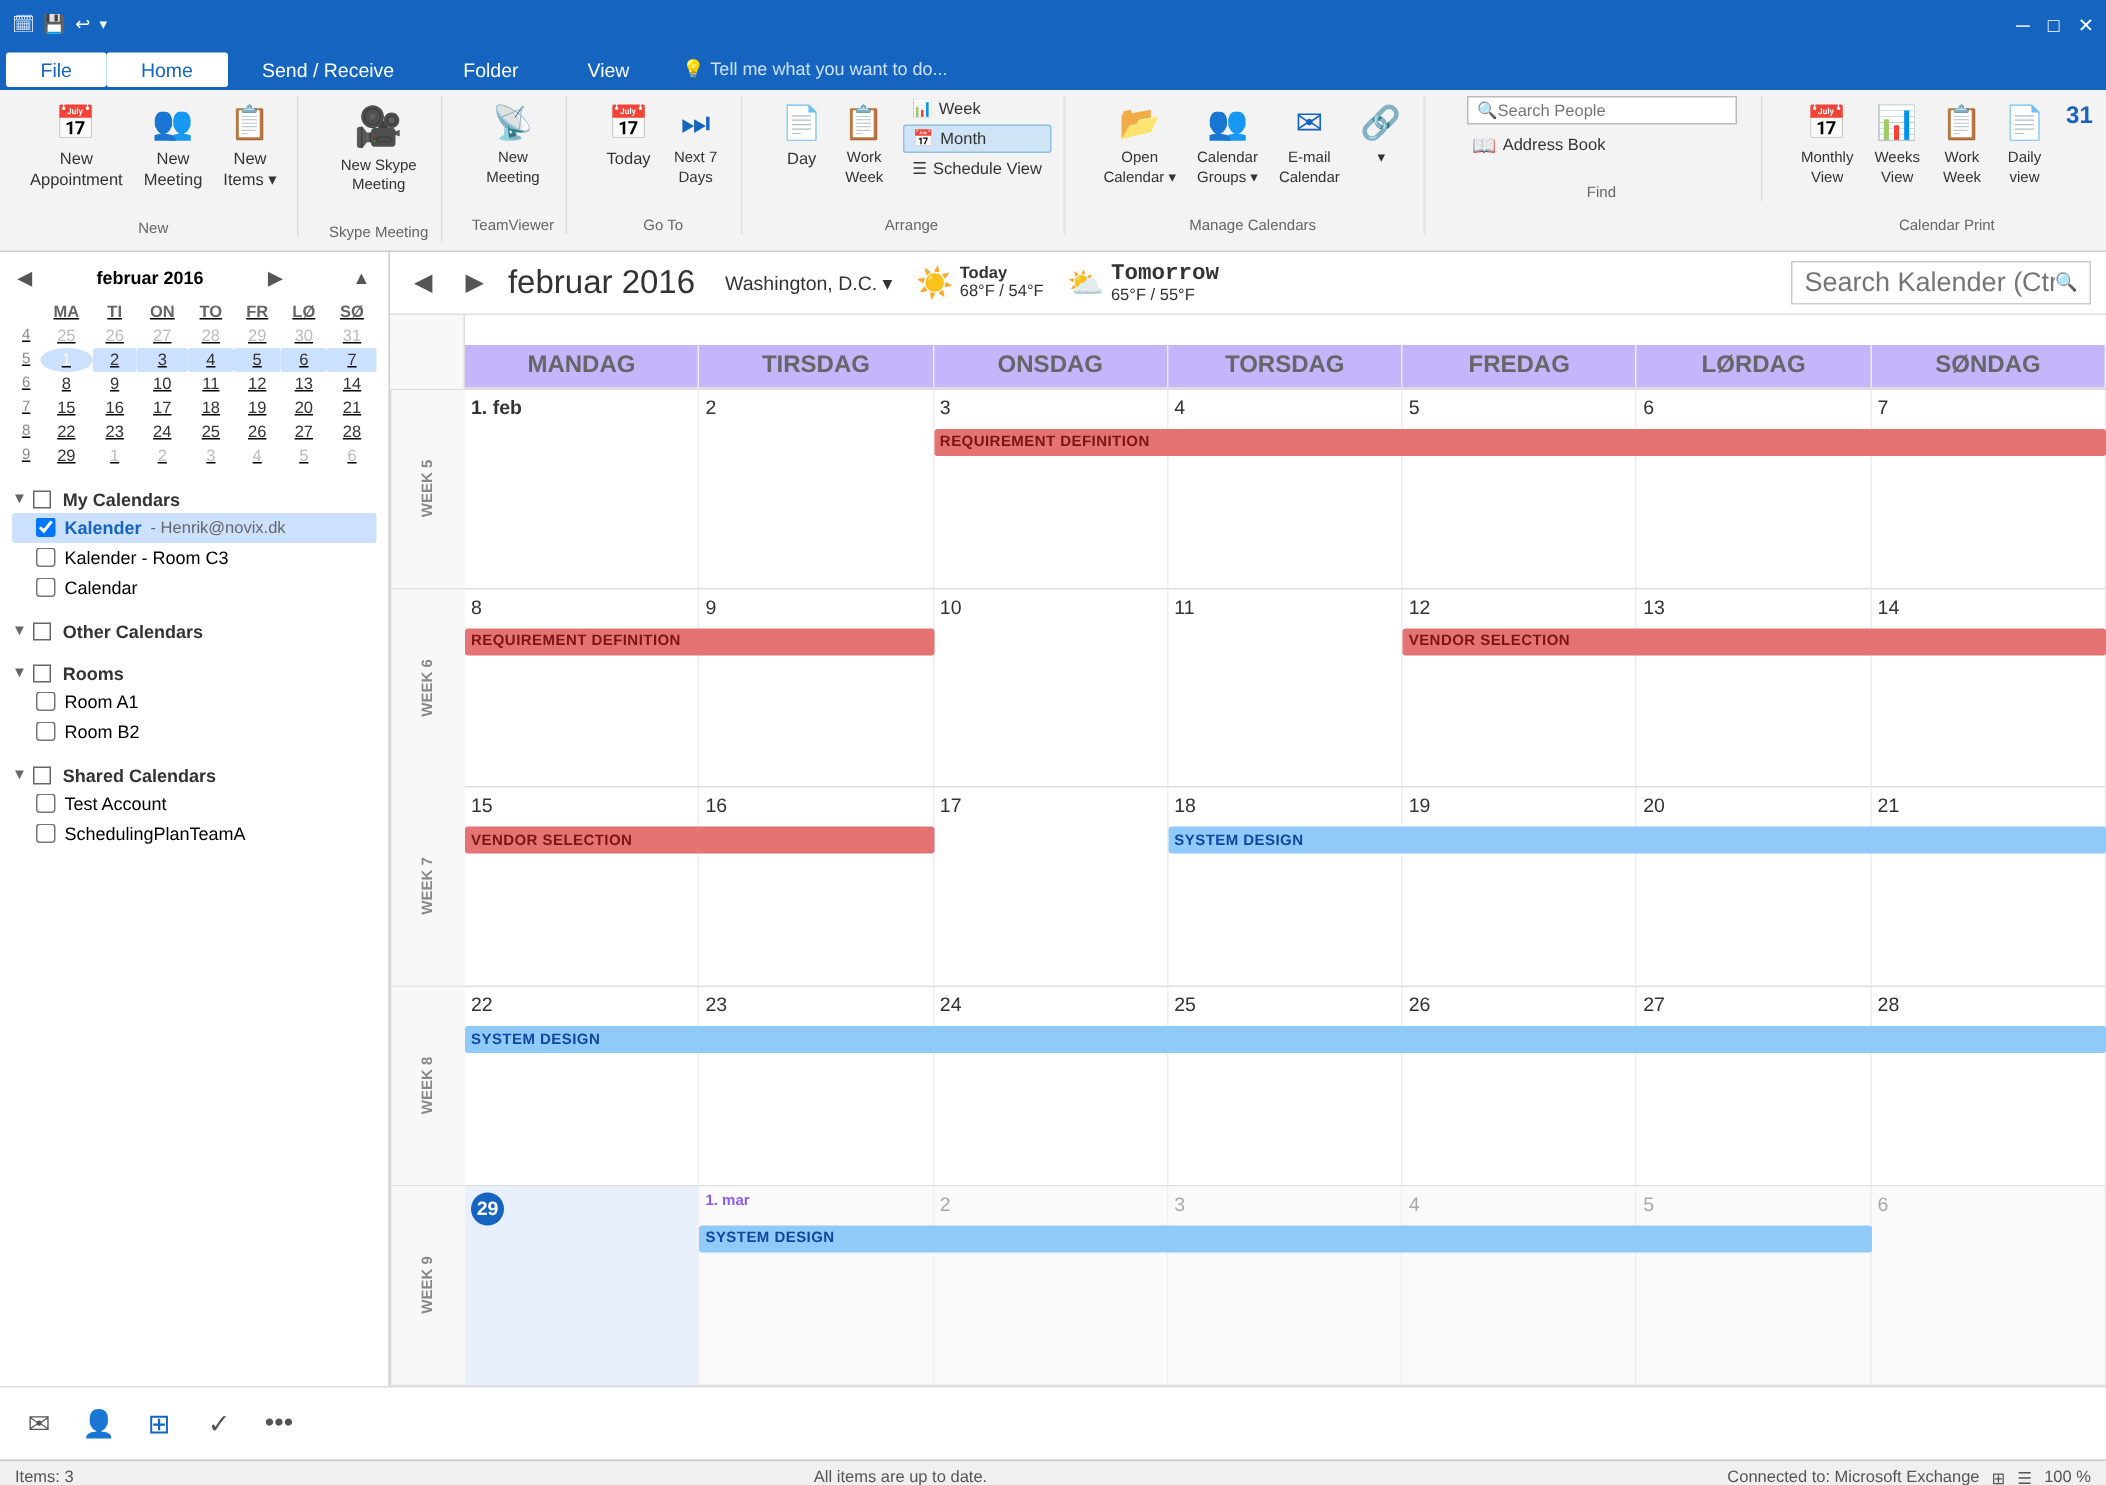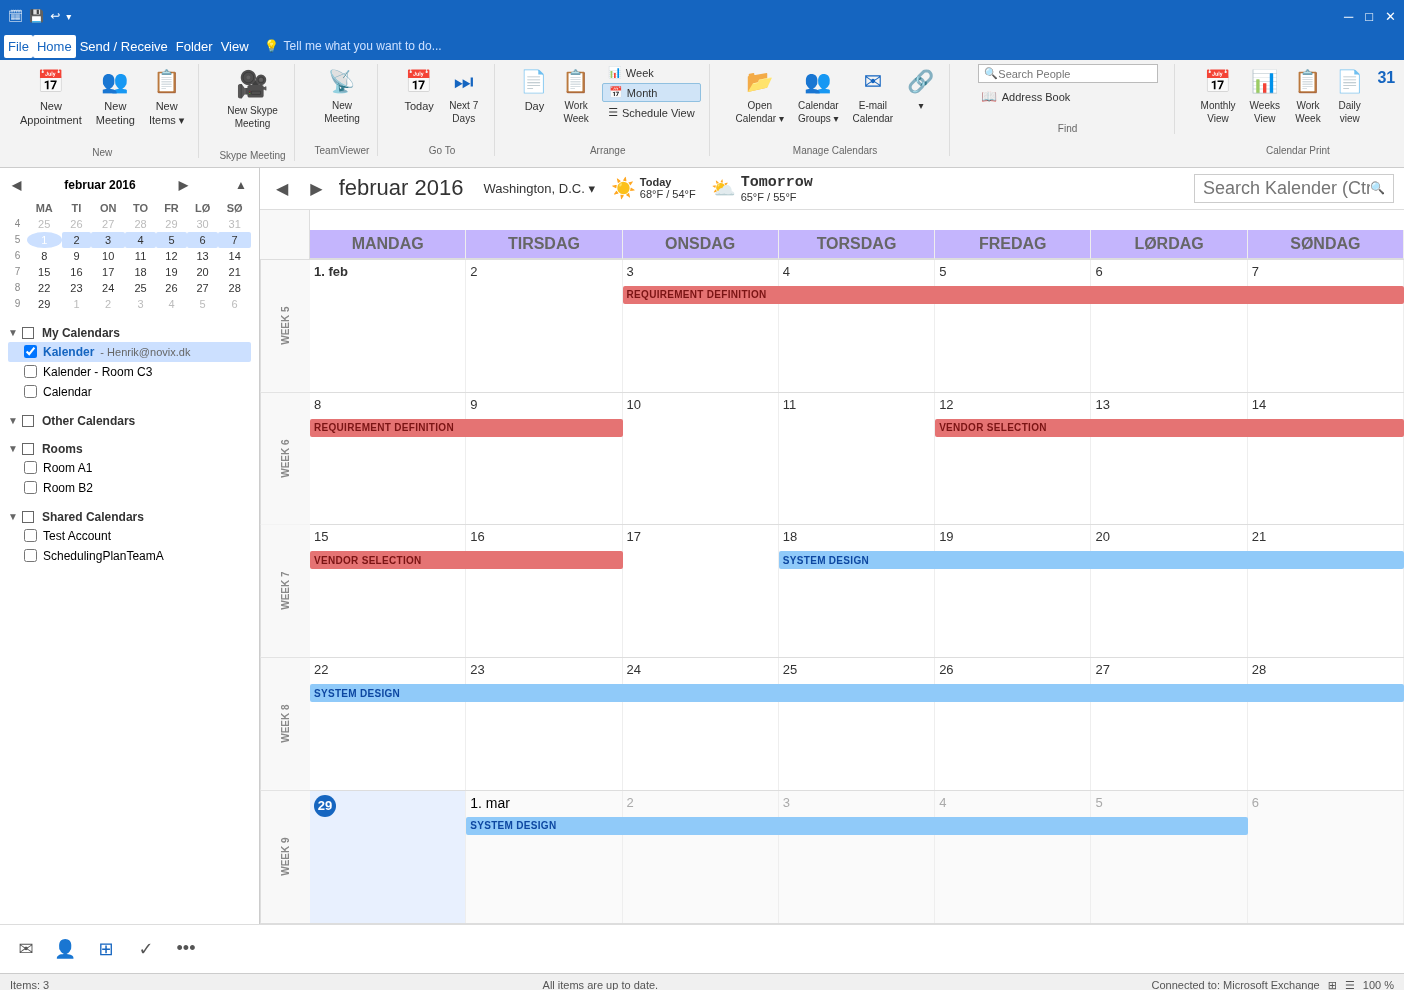--- a/index.html
+++ b/index.html
@@ -23,21 +23,21 @@
     .menu-bar {
       height: 28px;
       background: #1565C0;
       display: flex;
       align-items: center;
       padding: 0 4px;
       color: white;
       font-size: 13px;
     }
     .menu-item {
-      padding: 4px 4px;
+      padding: 4px 23px;
       cursor: pointer;
       border-radius: 2px;
     }
     .menu-item.active { background: white; color: #1565C0; }
     .menu-tell { display: flex; align-items: center; gap: 4px; color: #cce0ff; margin-left: 12px; font-size: 12px; }
 
     
     .ribbon {
       background: #f3f3f3;
       border-bottom: 1px solid #ccc;
@@ -157,20 +157,21 @@
       justify-content: space-between;
       font-size: 12px;
       font-weight: 600;
       margin-bottom: 6px;
     }
     .mini-cal-nav { cursor: pointer; color: #555; padding: 2px 4px; }
     .mini-cal table {
       width: 100%;
       border-collapse: collapse;
       font-size: 11px;
+      text-decoration: underline;
     }
     .mini-cal th {
       color: #666;
       text-align: center;
       padding: 2px;
       font-weight: 600;
     }
     .mini-cal td {
       text-align: center;
       padding: 2px 3px;
@@ -873,21 +874,21 @@
         </div>
         <div class="cal-week-wrapper" style="position: relative; flex: 1 1 0%;">
           <div class="cal-week-days" style="flex: 1 1 0%; height: 100%;">
             <div class="week-label">WEEK 9</div>
             <div class="cal-day" style="border-right: 1px solid rgb(238, 238, 238); padding: 4px 4px 2px; position: relative; min-height: 100px; background: rgb(232, 240, 254);">
               <div>
                 <div style="background: rgb(21, 101, 192); color: white; border-radius: 50%; width: 22px; height: 22px; display: flex; align-items: center; justify-content: center; font-weight: 600; font-size: 13px;">29</div>
               </div>
             </div>
             <div class="cal-day" style="border-right: 1px solid rgb(238, 238, 238); padding: 4px 4px 2px; position: relative; min-height: 100px; background: rgb(250, 250, 250);">
-              <div style="font-size: 14px; color: #000000; font-weight: 400;">1. mar</div>
+              <div style="font-size: 10px; color: #8b5cf6; font-weight: 700;">1. mar</div>
             </div>
             <div class="cal-day" style="border-right: 1px solid rgb(238, 238, 238); padding: 4px 4px 2px; position: relative; min-height: 100px; background: rgb(250, 250, 250);">
               <div style="font-size: 13px; color: rgb(170, 170, 170); font-weight: normal;">2</div>
             </div>
             <div class="cal-day" style="border-right: 1px solid rgb(238, 238, 238); padding: 4px 4px 2px; position: relative; min-height: 100px; background: rgb(250, 250, 250);">
               <div style="font-size: 13px; color: rgb(170, 170, 170); font-weight: normal;">3</div>
             </div>
             <div class="cal-day" style="border-right: 1px solid rgb(238, 238, 238); padding: 4px 4px 2px; position: relative; min-height: 100px; background: rgb(250, 250, 250);">
               <div style="font-size: 13px; color: rgb(170, 170, 170); font-weight: normal;">4</div>
             </div>

